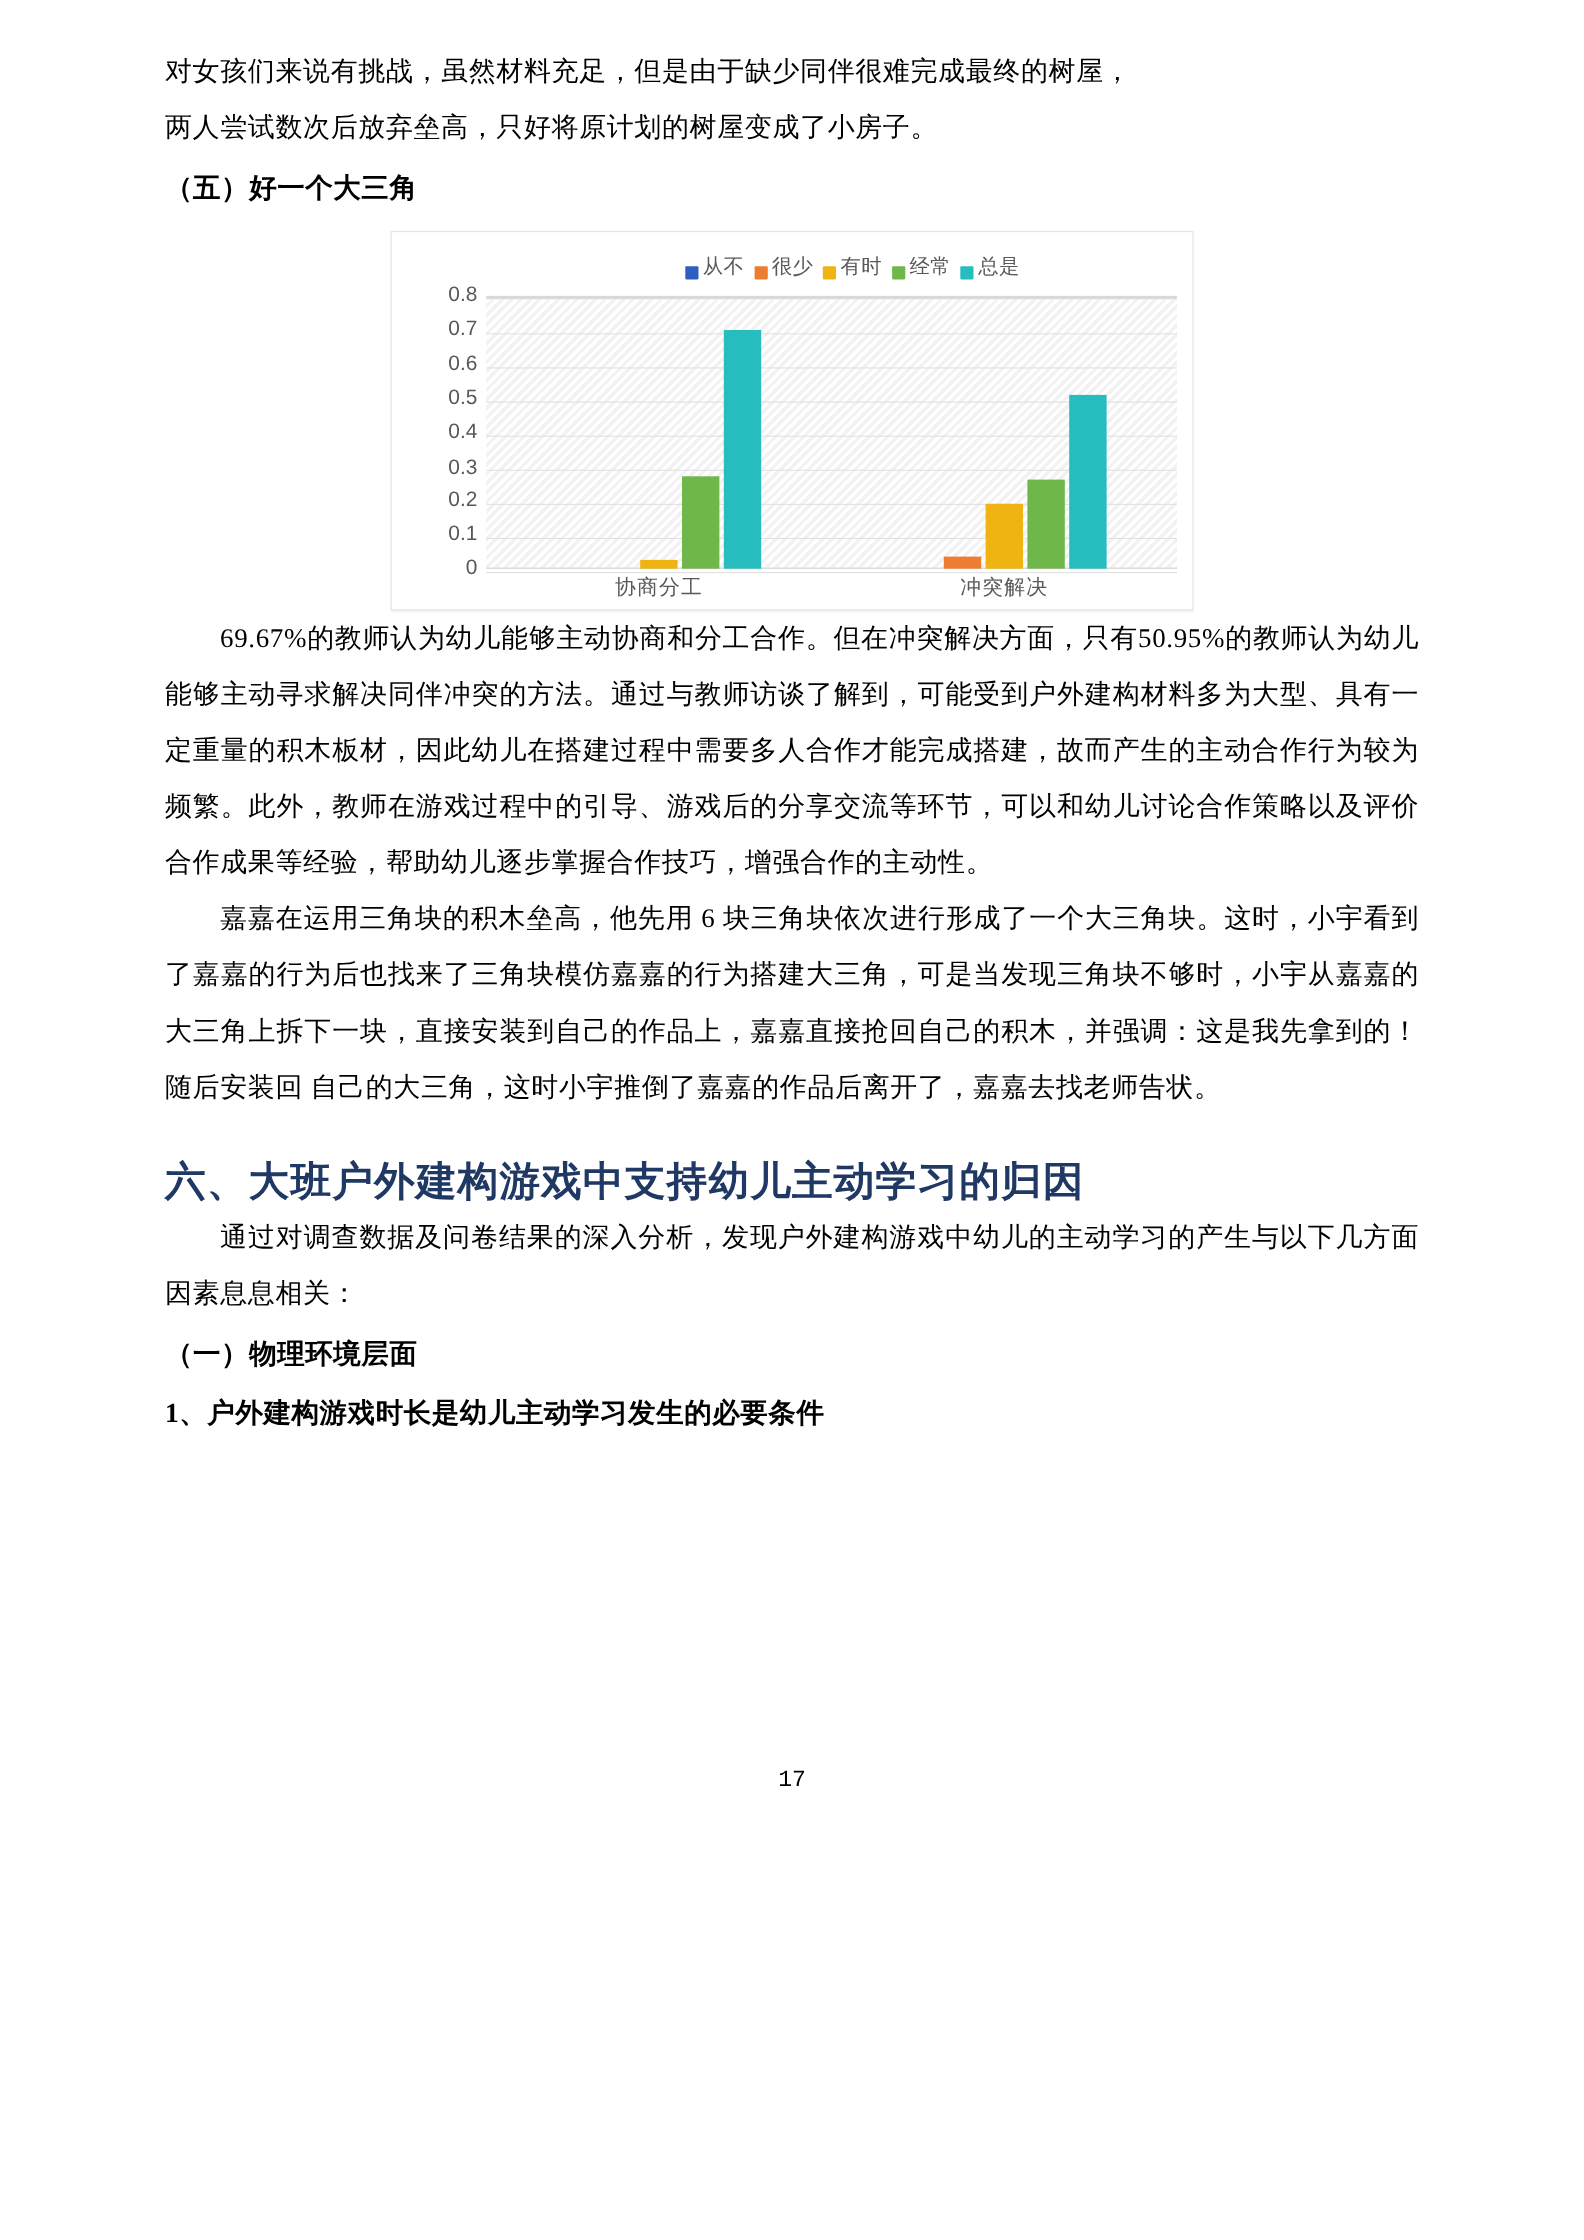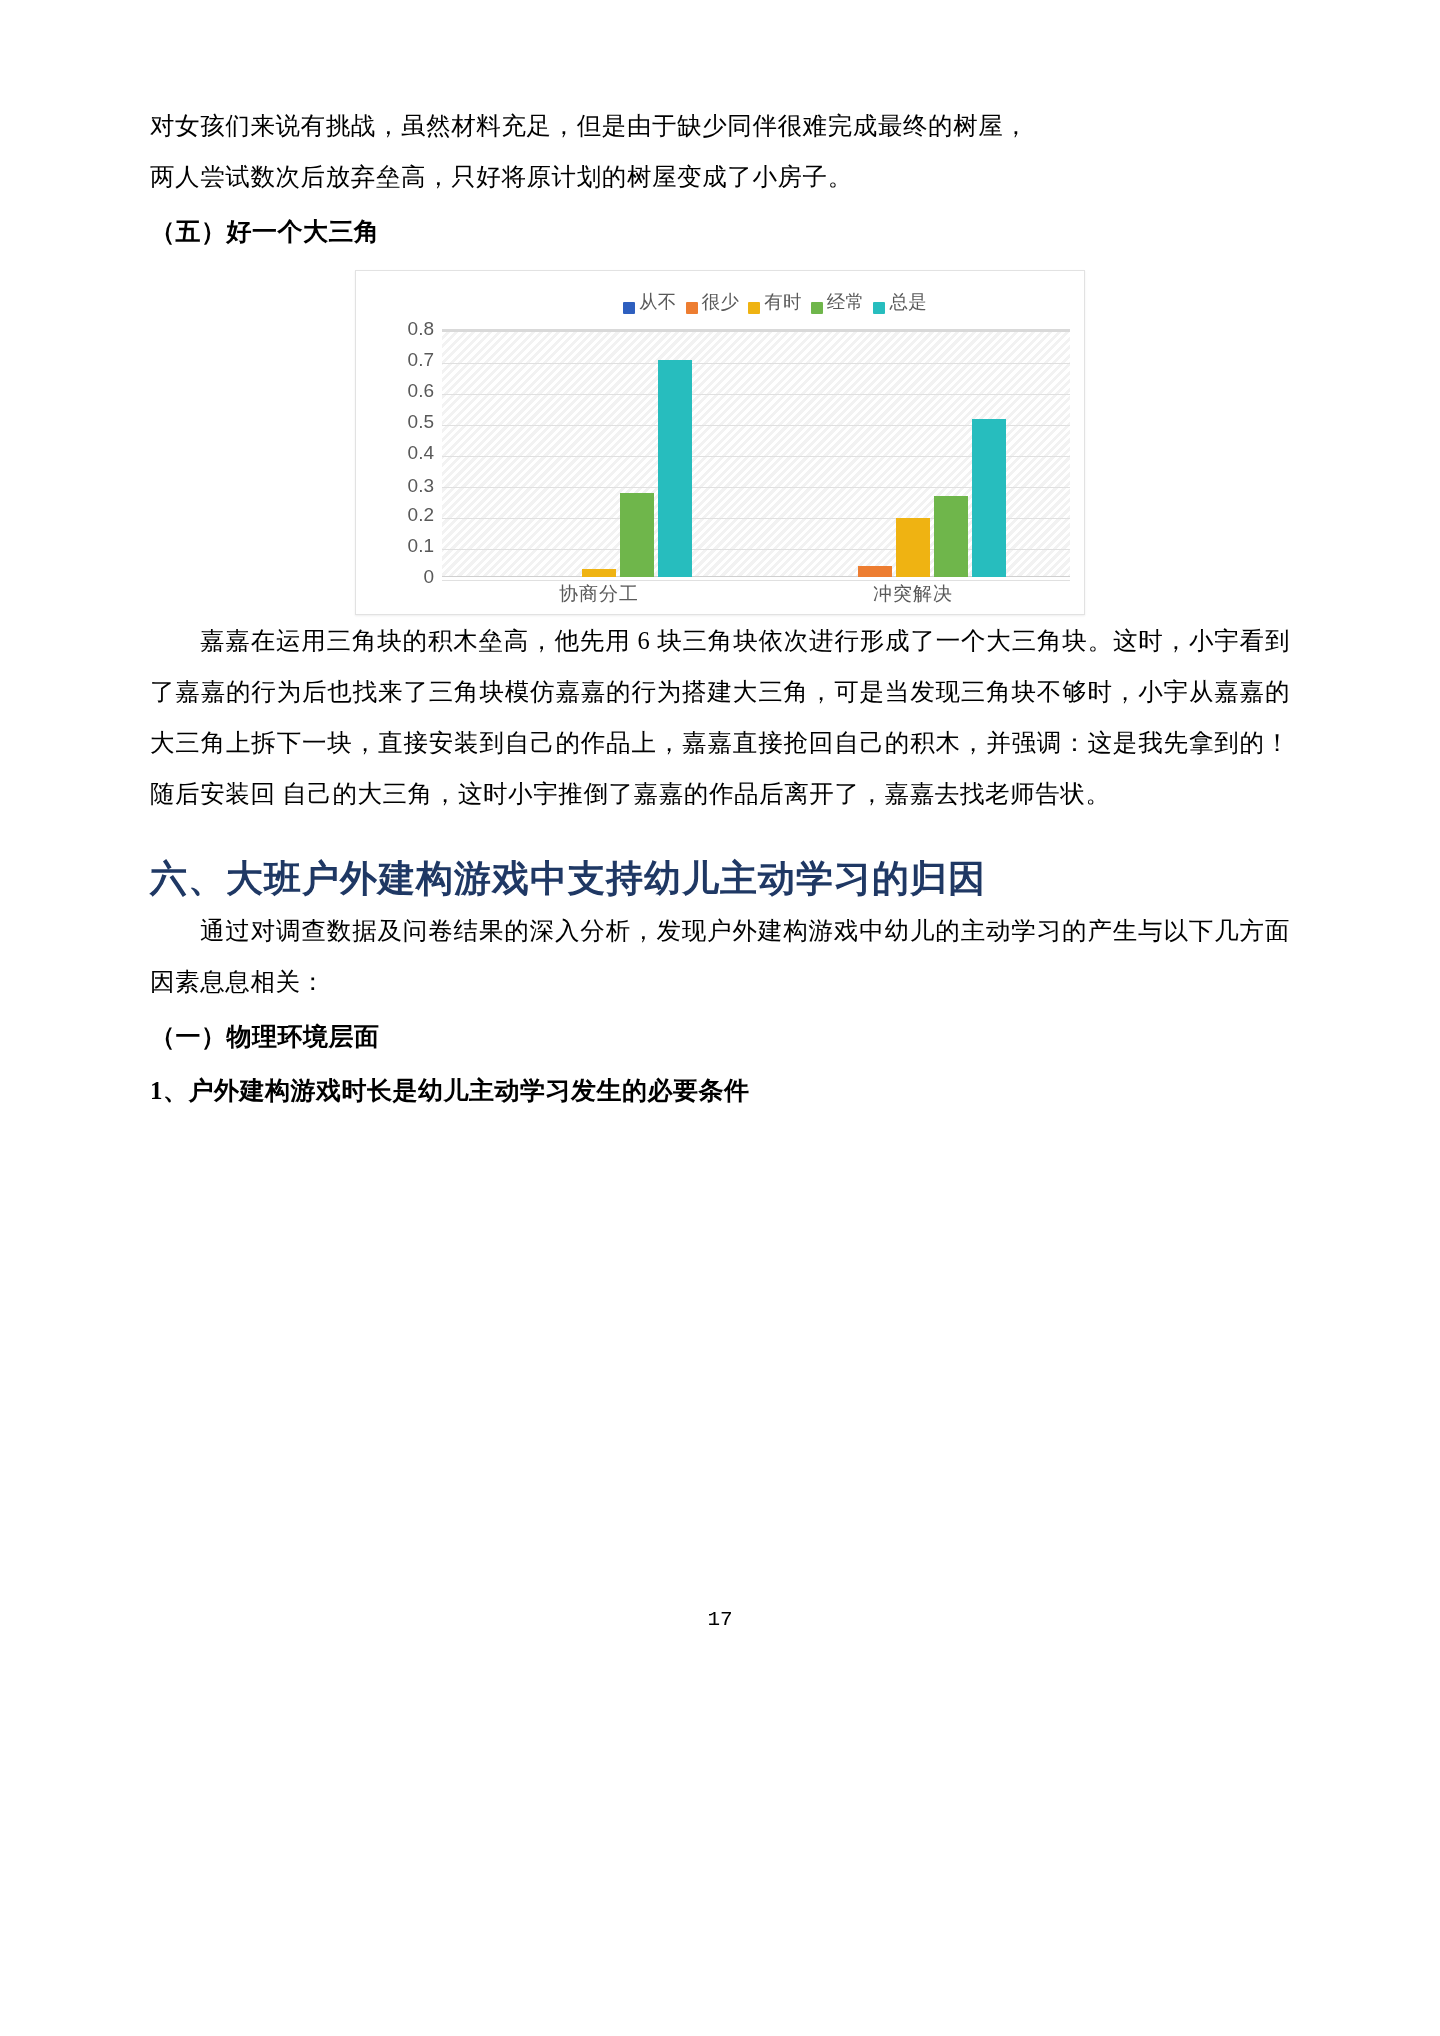--- a/index.html
+++ b/index.html
@@ -12,21 +12,21 @@
     color: #000000;
     position: relative;
     overflow: hidden;
   }
 
   .page {
     position: absolute;
     left: 0; top: 0;
     width: 1440px;
     height: 1701px;
-    padding: 100px 150px 60px 150px;
+    padding: 40px 150px 60px 150px;
   }
 
   
   .para {
     font-size: 24.5px;
     line-height: 51px;
     letter-spacing: 0.6px;
     text-align: justify;
     text-justify: inter-ideograph;
     margin: 0;
@@ -284,20 +284,21 @@
           </div>
         <div class="x-labels" id="xlabels">
             <div class="x-label">协商分工</div>
             <div class="x-label">冲突解决</div>
           </div>
       </div>
 
     </div>
   </div>
 
+  <p class="para indent">69.67%的教师认为幼儿能够主动协商和分工合作。但在冲突解决方面，只有50.95%的教师认为幼儿能够主动寻求解决同伴冲突的方法。通过与教师访谈了解到，可能受到户外建构材料多为大型、具有一定重量的积木板材，因此幼儿在搭建过程中需要多人合作才能完成搭建，故而产生的主动合作行为较为频繁。此外，教师在游戏过程中的引导、游戏后的分享交流等环节，可以和幼儿讨论合作策略以及评价合作成果等经验，帮助幼儿逐步掌握合作技巧，增强合作的主动性。</p>
 
 
   <p class="para indent">嘉嘉在运用三角块的积木垒高，他先用 6 块三角块依次进行形成了一个大三角块。这时，小宇看到了嘉嘉的行为后也找来了三角块模仿嘉嘉的行为搭建大三角，可是当发现三角块不够时，小宇从嘉嘉的大三角上拆下一块，直接安装到自己的作品上，嘉嘉直接抢回自己的积木，并强调：这是我先拿到的！随后安装回 自己的大三角，这时小宇推倒了嘉嘉的作品后离开了，嘉嘉去找老师告状。</p>
 
   <div class="spacer-lg"></div>
 
   <h2 class="heading-major">六、大班户外建构游戏中支持幼儿主动学习的归因</h2>
 
   <p class="para indent">通过对调查数据及问卷结果的深入分析，发现户外建构游戏中幼儿的主动学习的产生与以下几方面因素息息相关：</p>
 

